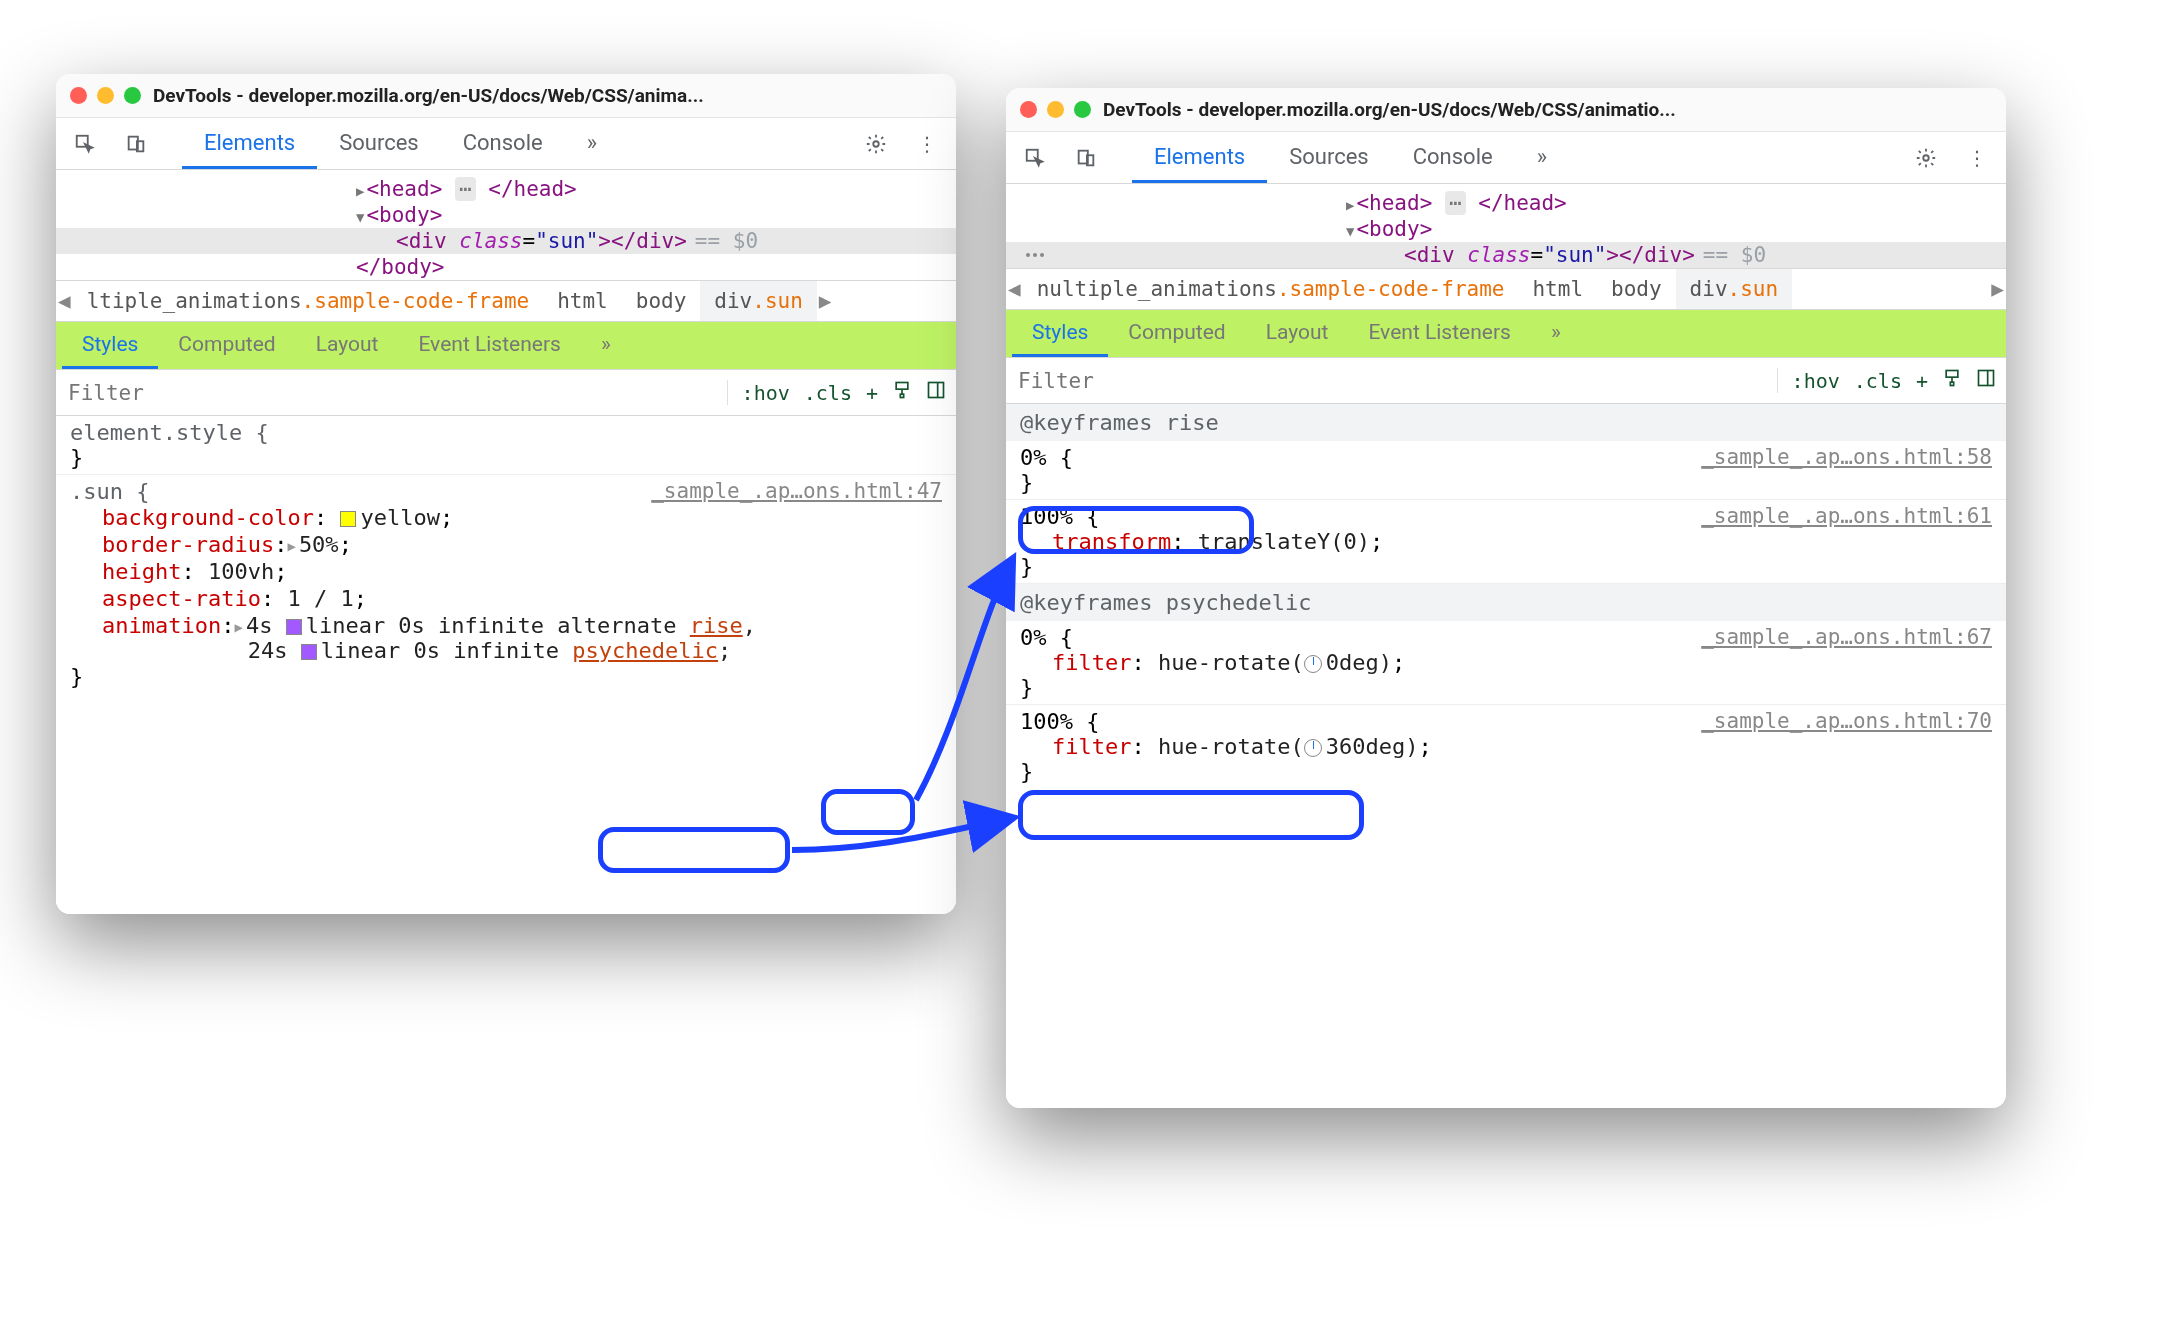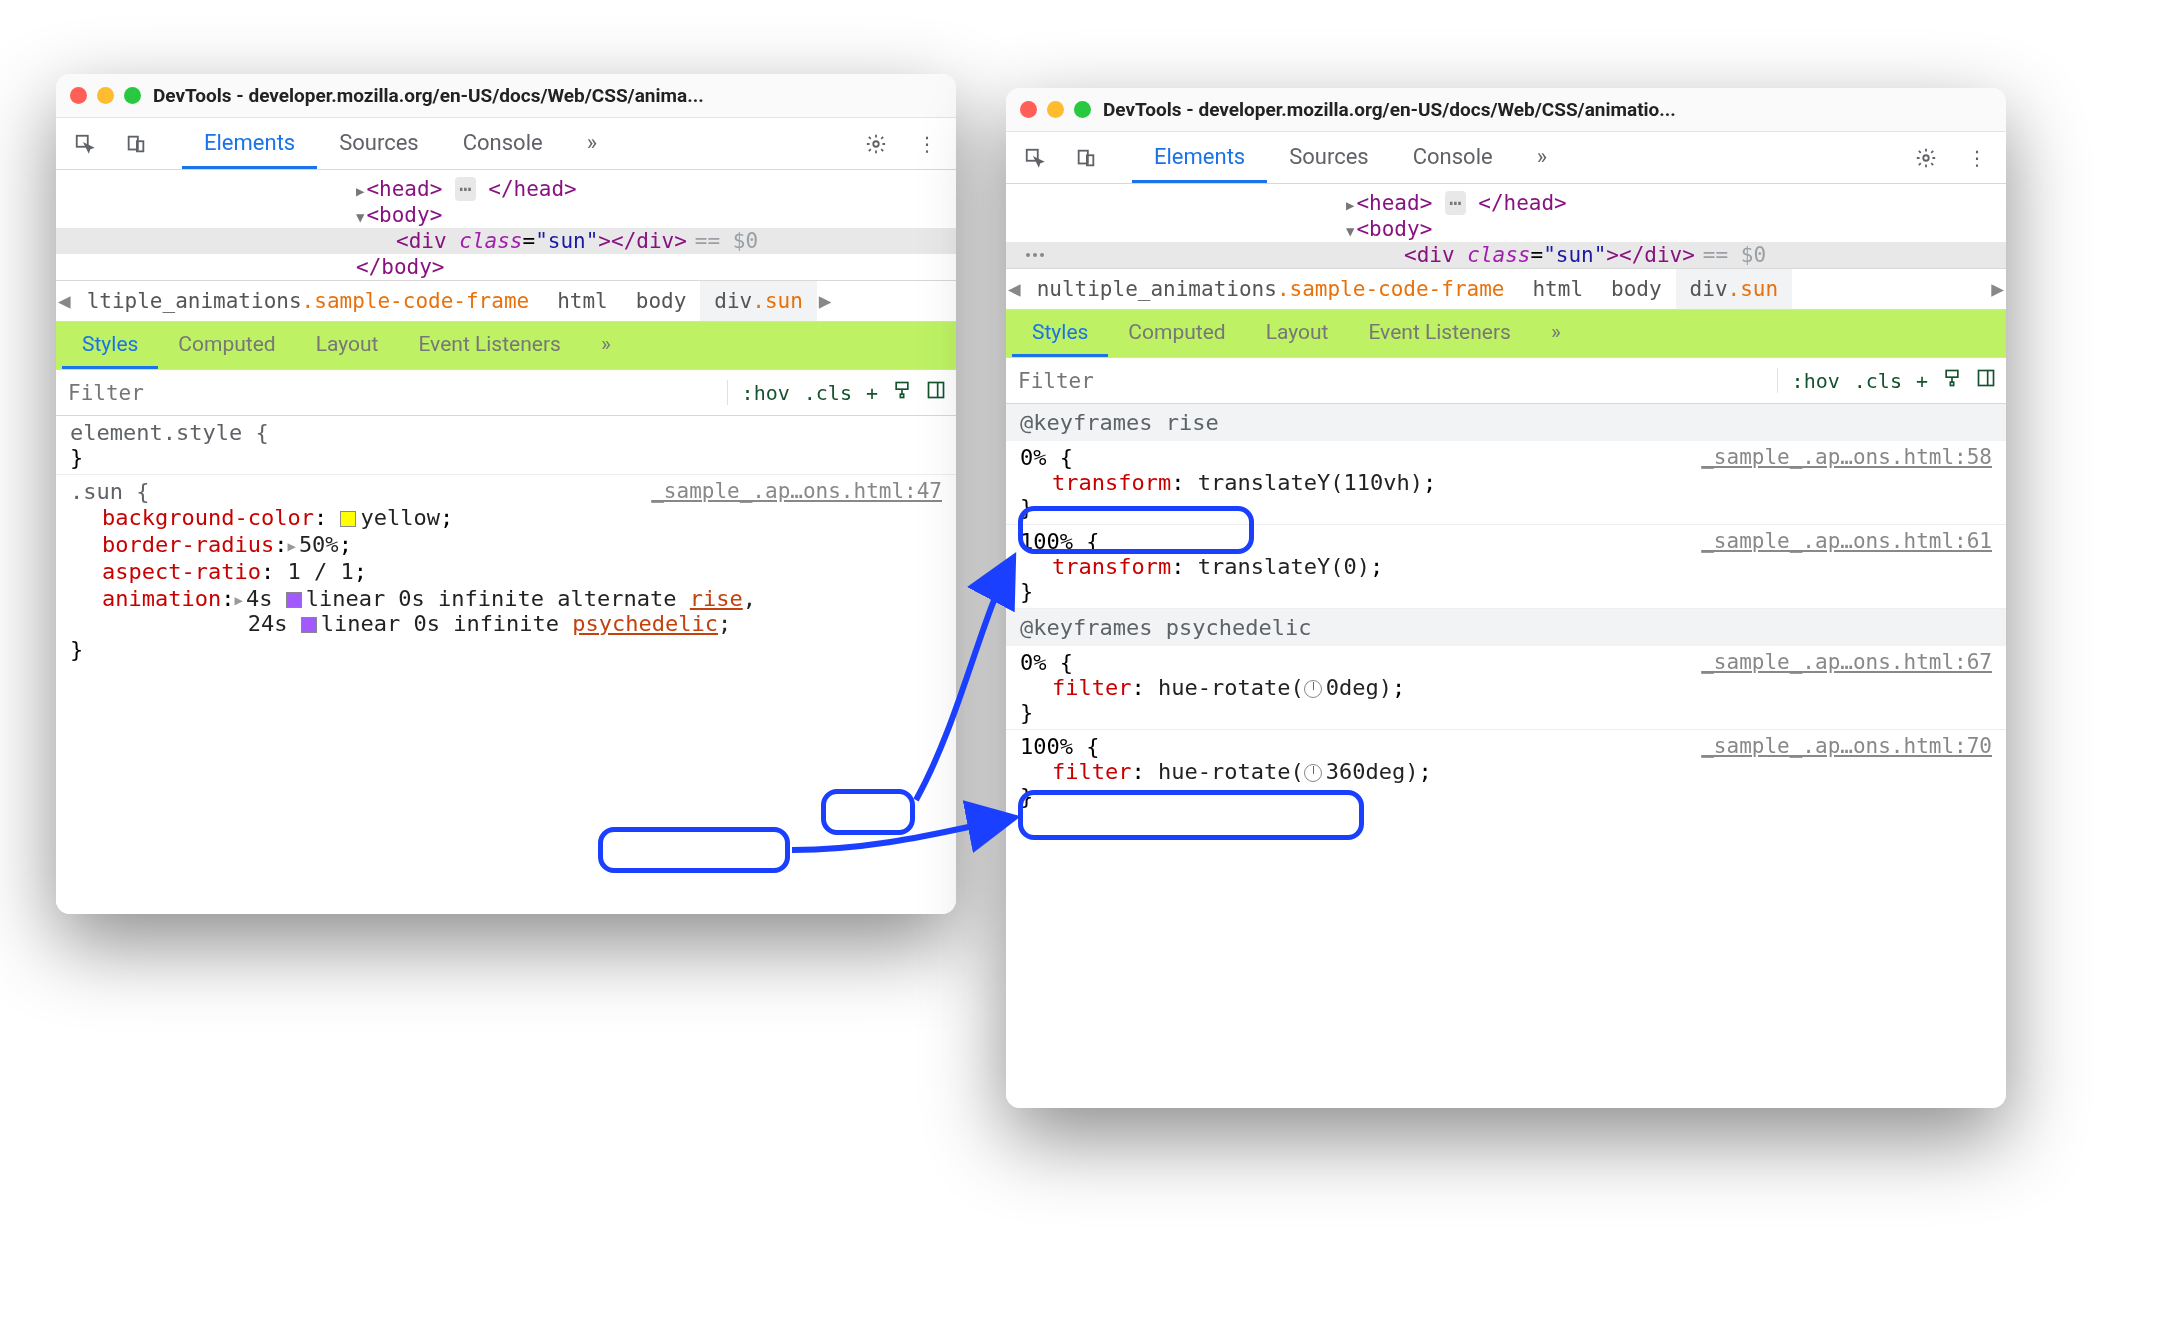--- a/index.html
+++ b/index.html
@@ -196,20 +196,21 @@
       <div class="rule">
         <div class="selector">element.style {</div>
         <div>}</div>
       </div>
       <div class="rule" style="border-bottom:none;">
         <div class="srcloc">_sample_.ap…ons.html:47</div>
         <div class="selector" style="color:#5f6368">.sun {</div>
         <div class="decls">
           <div class="decl"><span class="prop">background-color</span>: <span class="swatch sw-yellow"></span><span class="val">yellow</span>;</div>
           <div class="decl"><span class="prop">border-radius</span>:<span class="mini-tri">▶</span><span class="val">50%</span>;</div>
+          <div class="decl"><span class="prop">height</span>: <span class="val">100vh</span>;</div>
           <div class="decl"><span class="prop">aspect-ratio</span>: <span class="val">1 / 1</span>;</div>
           <div class="decl">
             <span class="prop">animation</span>:<span class="mini-tri">▶</span><span class="val">4s </span><span class="swatch sw-purple"></span><span class="val">linear 0s infinite alternate </span><span class="link-val">rise</span><span class="val">,</span><br>
             <span style="visibility:hidden">animation:▶</span><span class="val">24s </span><span class="swatch sw-purple"></span><span class="val">linear 0s infinite </span><span class="link-val">psychedelic</span><span class="val">;</span>
           </div>
         </div>
         <div>}</div>
       </div>
     </div>
   </div>
@@ -307,21 +308,20 @@
             </svg></span>
       </div>
     </div>
 
     <div class="styles">
       <div class="kf-header">@keyframes rise</div>
 
       <div class="step-row">
         <div class="srcloc">_sample_.ap…ons.html:58</div>
         <div>0% {</div>
-        <div class="step-decl"><span class="prop">transform</span>: <span class="val">translateY(110vh)</span>;</div>
         <div>}</div>
       </div>
       <div style="border-top:1px solid #eee"></div>
 
       <div class="step-row">
         <div class="srcloc">_sample_.ap…ons.html:61</div>
         <div>100% {</div>
         <div class="step-decl"><span class="prop">transform</span>: <span class="val">translateY(0)</span>;</div>
         <div>}</div>
       </div>

